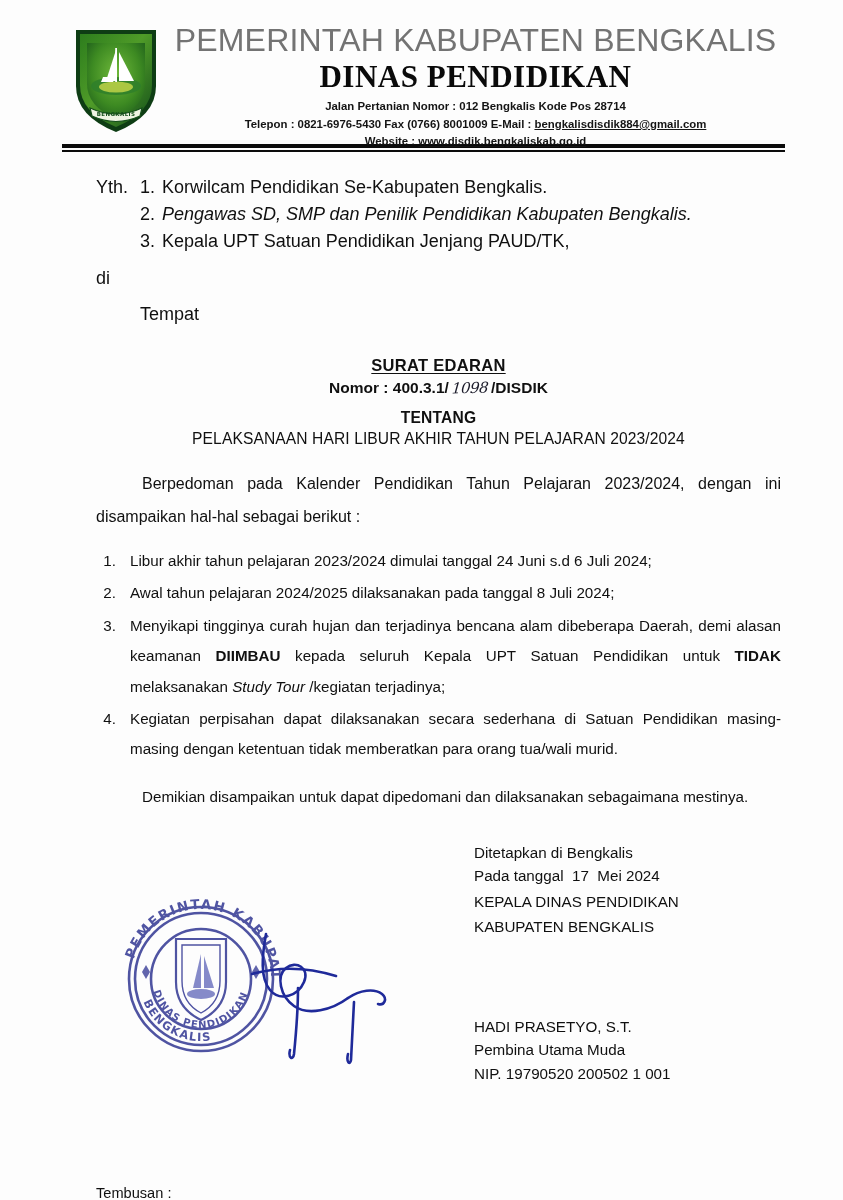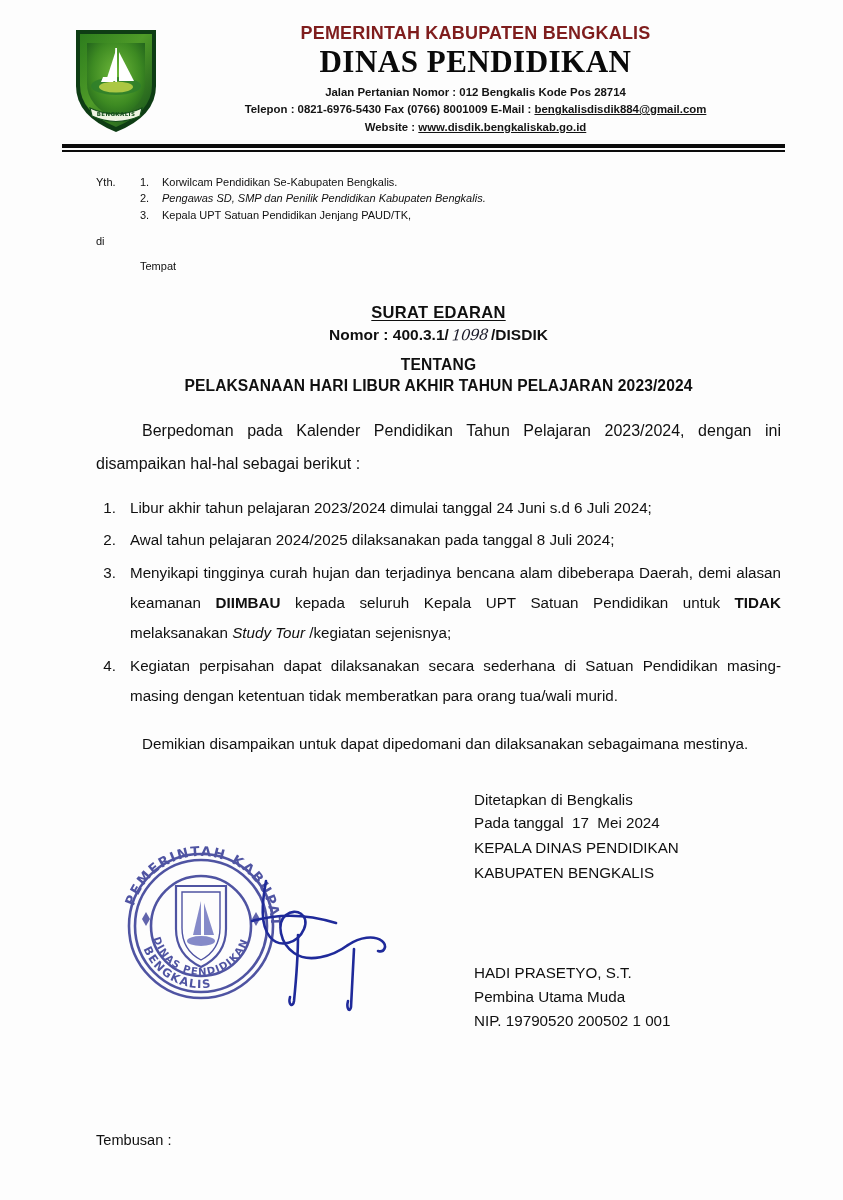--- a/index.html
+++ b/index.html
@@ -44,25 +44,25 @@
 
   .headtext {
     flex: 1;
     text-align: center;
     padding-left: 6px;
     padding-top: 6px;
   }
 
   .gov-line {
     font-family: "Liberation Sans", sans-serif;
-    font-weight: bold;
-    font-size: 18px;
+    font-weight: normal;
+    font-size: 32px;
     letter-spacing: 0.2px;
     line-height: 1.05;
-    color: #7f1d1d;
+    color: #737373;
   }
 
   .dept-line {
     font-family: "Liberation Serif", serif;
     font-weight: bold;
     font-size: 31px;
     letter-spacing: 0.5px;
     line-height: 1.12;
     margin-top: 2px;
     color: #0a0a0a;
@@ -98,21 +98,21 @@
   }
 
   
   .content {
     padding: 0 62px 0 96px;
     position: relative;
   }
 
   .addressee {
     margin-top: 22px;
-    font-size: 11px;
+    font-size: 18px;
     line-height: 1.52;
   }
   .addr-row {
     display: flex;
     align-items: flex-start;
   }
   .addr-label {
     width: 44px;
     flex: 0 0 44px;
   }
@@ -159,21 +159,21 @@
     padding: 0 3px;
   }
   .tentang {
     font-size: 15.6px;
     font-weight: bold;
     margin-top: 12px;
     letter-spacing: 0.2px;
   }
   .subject {
     font-size: 15.6px;
-    font-weight: bold;
+    font-weight: normal;
     margin-top: 3px;
     letter-spacing: 0.1px;
   }
 
   .para {
     font-size: 16px;
     line-height: 2.05;
     text-align: justify;
     margin-top: 20px;
   }
@@ -347,21 +347,21 @@
         <div class="num-body">Libur akhir tahun pelajaran 2023/2024 dimulai tanggal 24 Juni s.d 6 Juli 2024;</div>
       </div>
 
       <div class="num-item">
         <div class="num-marker">2.</div>
         <div class="num-body">Awal tahun pelajaran 2024/2025 dilaksanakan pada tanggal 8 Juli 2024;</div>
       </div>
 
       <div class="num-item">
         <div class="num-marker">3.</div>
-        <div class="num-body"><span>Menyikapi tingginya curah hujan dan terjadinya bencana alam dibeberapa Daerah, demi alasan keamanan </span><b class="strong">DIIMBAU</b><span> kepada seluruh Kepala UPT Satuan Pendidikan untuk </span><b class="strong">TIDAK</b><span> melaksanakan </span><i class="italic">Study Tour </i><span>/kegiatan sejenisnya;</span></div>
+        <div class="num-body"><span>Menyikapi tingginya curah hujan dan terjadinya bencana alam dibeberapa Daerah, demi alasan keamanan </span><b class="strong">DIIMBAU</b><span> kepada seluruh Kepala UPT Satuan Pendidikan untuk </span><b class="strong">TIDAK</b><span> melaksanakan </span><i class="italic">Study Tour </i><span>/kegiatan terjadinya;</span></div>
       </div>
 
       <div class="num-item">
         <div class="num-marker">4.</div>
         <div class="num-body">Kegiatan perpisahan dapat dilaksanakan secara sederhana di Satuan Pendidikan masing-masing dengan ketentuan tidak memberatkan para orang tua/wali murid.</div>
       </div>
     </div>
 
     <div class="closing">Demikian disampaikan untuk dapat dipedomani dan dilaksanakan sebagaimana mestinya.</div>
 

